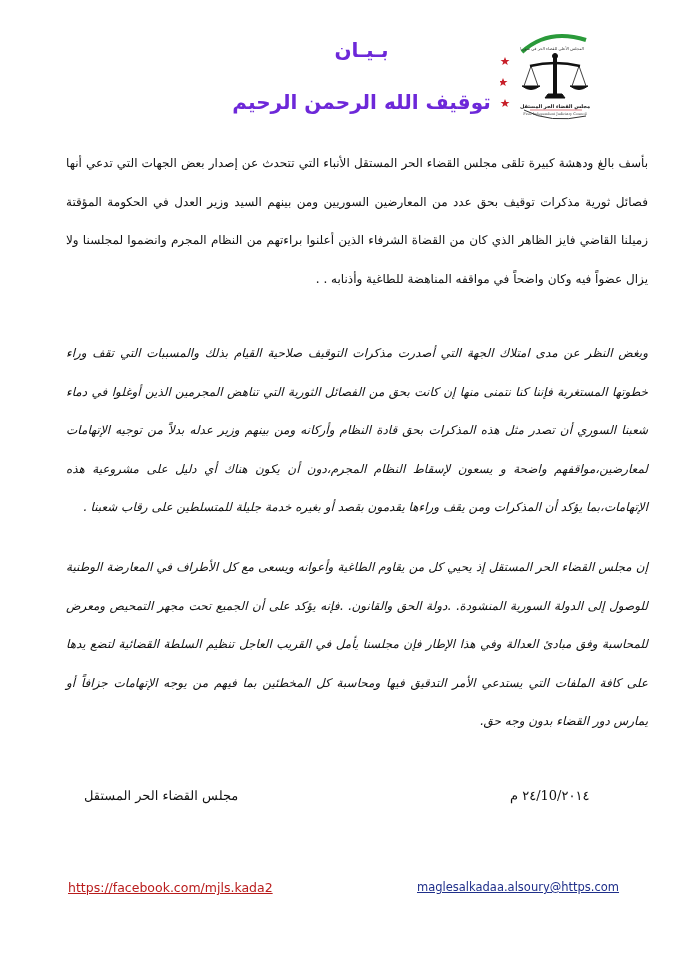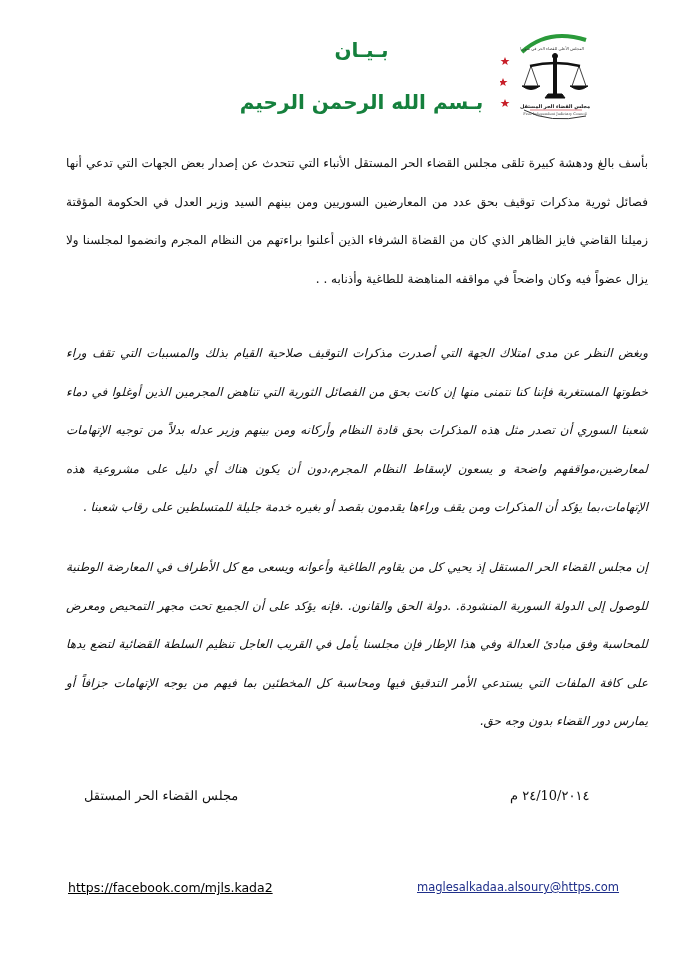--- a/index.html
+++ b/index.html
@@ -1,29 +1,29 @@
 <!DOCTYPE html>
 <html><head>
   <meta charset="utf-8">
   <style>
     html, body { margin: 0; padding: 0; background: #ffffff; }
     body { width: 679px; height: 960px; position: relative; overflow: hidden; font-family: "DejaVu Serif", serif; color: #111; }
     .logo { position: absolute; left: 500px; top: 24px; width: 92px; height: 100px; }
-    .title { position: absolute; left: 0; right: 16px; text-align: center; font-family: "DejaVu Sans", sans-serif; font-weight: bold; color: #15803d; }
+    .title { position: absolute; left: 0; right: 16px; text-align: center; font-family: "DejaVu Sans", sans-serif; font-weight: bold; color: #6d28d9; }
     .title-main { top: 38px; font-size: 20px; left: 60px; }
     .title-basmala { top: 90px; font-size: 20px; left: 60px; }
     .body-text { position: absolute; left: 66px; width: 582px; direction: rtl; text-align: justify; text-align-last: right; font-family: "DejaVu Serif", serif; font-size: 12px; line-height: 38.5px; }
     .para1 { top: 144px; }
     .para2 { top: 334px; font-style: italic; }
     .para3 { top: 548px; font-style: italic; }
     .sig { position: absolute; top: 788px; font-family: "DejaVu Serif", serif; font-size: 13px; direction: rtl; }
     .sig-date { left: 510px; }
     .sig-name { left: 84px; }
     .link { position: absolute; top: 880px; font-family: "DejaVu Sans", sans-serif; font-size: 12.5px; text-decoration: underline; }
-    .link-fb { left: 68px; color: #000000; }
+    .link-fb { left: 68px; color: #b91c1c; }
     .link-mail { left: 417px; color: #1f2f8a; font-size: 11.5px; }
   </style>
 </head>
 <body>
 
 <div class="logo">
   <svg width="92" height="100" viewBox="0 0 92 100">
     <path d="M22 28 Q48 4 86 16" fill="none" stroke="#2a9a3a" stroke-width="4"></path>
     <path d="M24 86 Q50 100 86 92" fill="none" stroke="#333" stroke-width="1"></path>
     <text x="52" y="26" font-size="4" text-anchor="middle" fill="#333" font-family="DejaVu Sans, sans-serif">المجلس الأعلى للقضاء الحر في سوريا</text>
@@ -44,21 +44,21 @@
       <path d="M70 62 Q79 69 88 62 Z"></path>
       <path d="M45 74 L65 74 L62 70 L48 70 Z"></path>
     </g>
     <text x="55" y="84" font-size="5" text-anchor="middle" fill="#111" font-family="DejaVu Sans, sans-serif" font-weight="bold">مجلس القضاء الحر المستقل</text>
     <line x1="30" y1="86" x2="82" y2="86" stroke="#c8202a" stroke-width="0.6"></line>
     <text x="55" y="91" font-size="3.5" text-anchor="middle" fill="#333" font-family="DejaVu Serif, serif">Free Independent Judiciary Council</text>
   </svg>
 </div>
 
 <div class="title title-main">بـيـان</div>
-<div class="title title-basmala">بـسم الله الرحمن الرحيم</div>
+<div class="title title-basmala">توقيف الله الرحمن الرحيم</div>
 
 <div class="body-text para1">بأسف بالغ ودهشة كبيرة تلقى مجلس القضاء الحر المستقل الأنباء التي تتحدث عن إصدار بعض الجهات التي تدعي أنها فصائل ثورية مذكرات توقيف بحق عدد من المعارضين السوريين ومن بينهم السيد وزير العدل في الحكومة المؤقتة زميلنا القاضي فايز الظاهر الذي كان من القضاة الشرفاء الذين أعلنوا براءتهم من النظام المجرم وانضموا لمجلسنا ولا يزال عضواً فيه وكان واضحاً في مواقفه المناهضة للطاغية وأذنابه . .</div>
 <div class="body-text para2">وبغض النظر عن مدى امتلاك الجهة التي أصدرت مذكرات التوقيف صلاحية القيام بذلك والمسببات التي تقف وراء خطوتها المستغربة فإننا كنا نتمنى منها إن كانت بحق من الفصائل الثورية التي تناهض المجرمين الذين أوغلوا في دماء شعبنا السوري أن تصدر مثل هذه المذكرات بحق قادة النظام وأركانه ومن بينهم وزير عدله بدلاً من توجيه الإتهامات لمعارضين،مواقفهم واضحة و يسعون لإسقاط النظام المجرم،دون أن يكون هناك أي دليل على مشروعية هذه الإتهامات،بما يؤكد أن المذكرات ومن يقف وراءها يقدمون بقصد أو بغيره خدمة جليلة للمتسلطين على رقاب شعبنا .</div>
 <div class="body-text para3">إن مجلس القضاء الحر المستقل إذ يحيي كل من يقاوم الطاغية وأعوانه ويسعى مع كل الأطراف في المعارضة الوطنية للوصول إلى الدولة السورية المنشودة. .دولة الحق والقانون. .فإنه يؤكد على أن الجميع تحت مجهر التمحيص ومعرض للمحاسبة وفق مبادئ العدالة وفي هذا الإطار فإن مجلسنا يأمل في القريب العاجل تنظيم السلطة القضائية لتضع يدها على كافة الملفات التي يستدعي الأمر التدقيق فيها ومحاسبة كل المخطئين بما فيهم من يوجه الإتهامات جزافاً أو يمارس دور القضاء بدون وجه حق.</div>
 
 <div class="sig sig-date">٢٠١٤/10/٢٤ م</div>
 <div class="sig sig-name">مجلس القضاء الحر المستقل</div>
 
 <a class="link link-fb">https://facebook.com/mjls.kada2</a>
 <a class="link link-mail">maglesalkadaa.alsoury@https.com</a>

